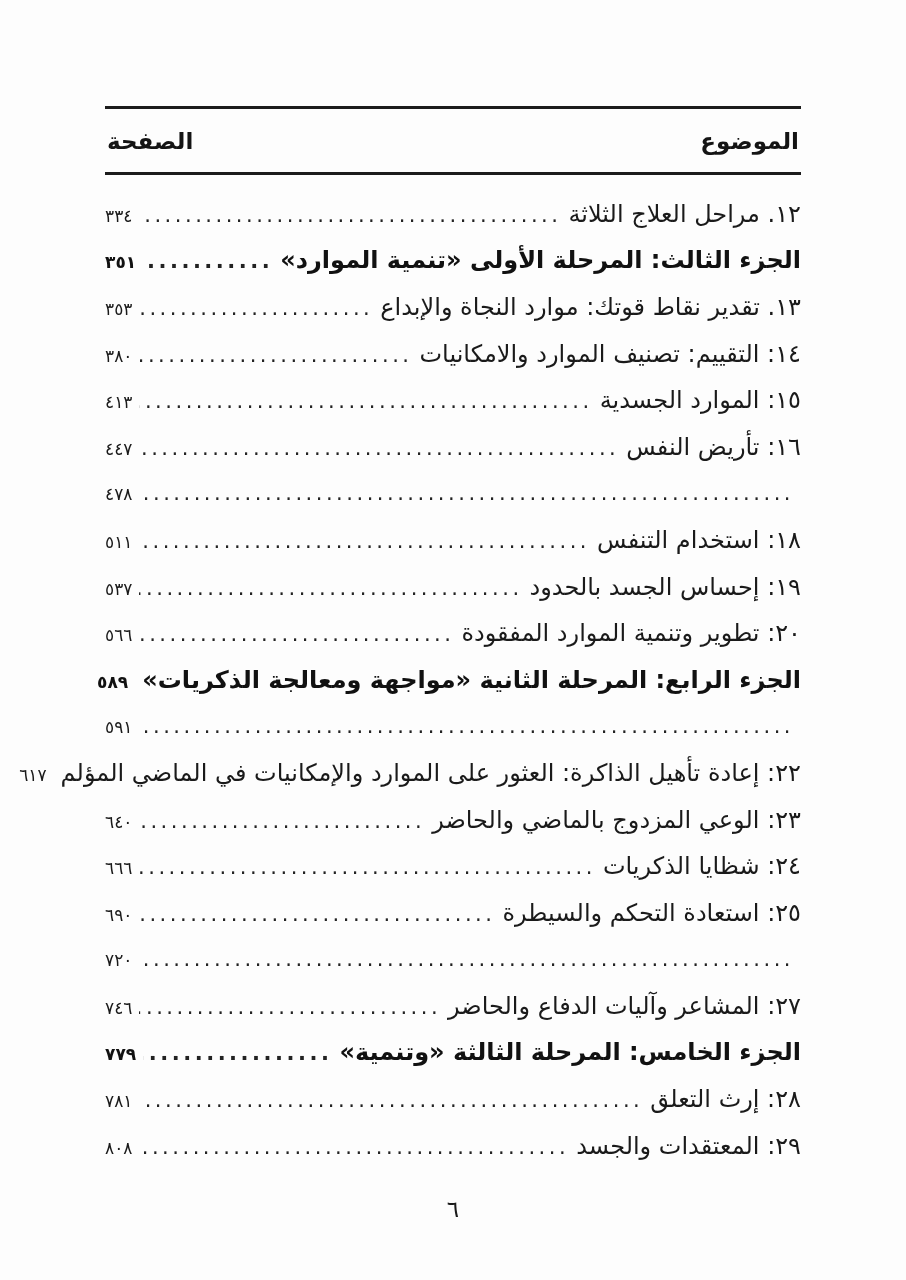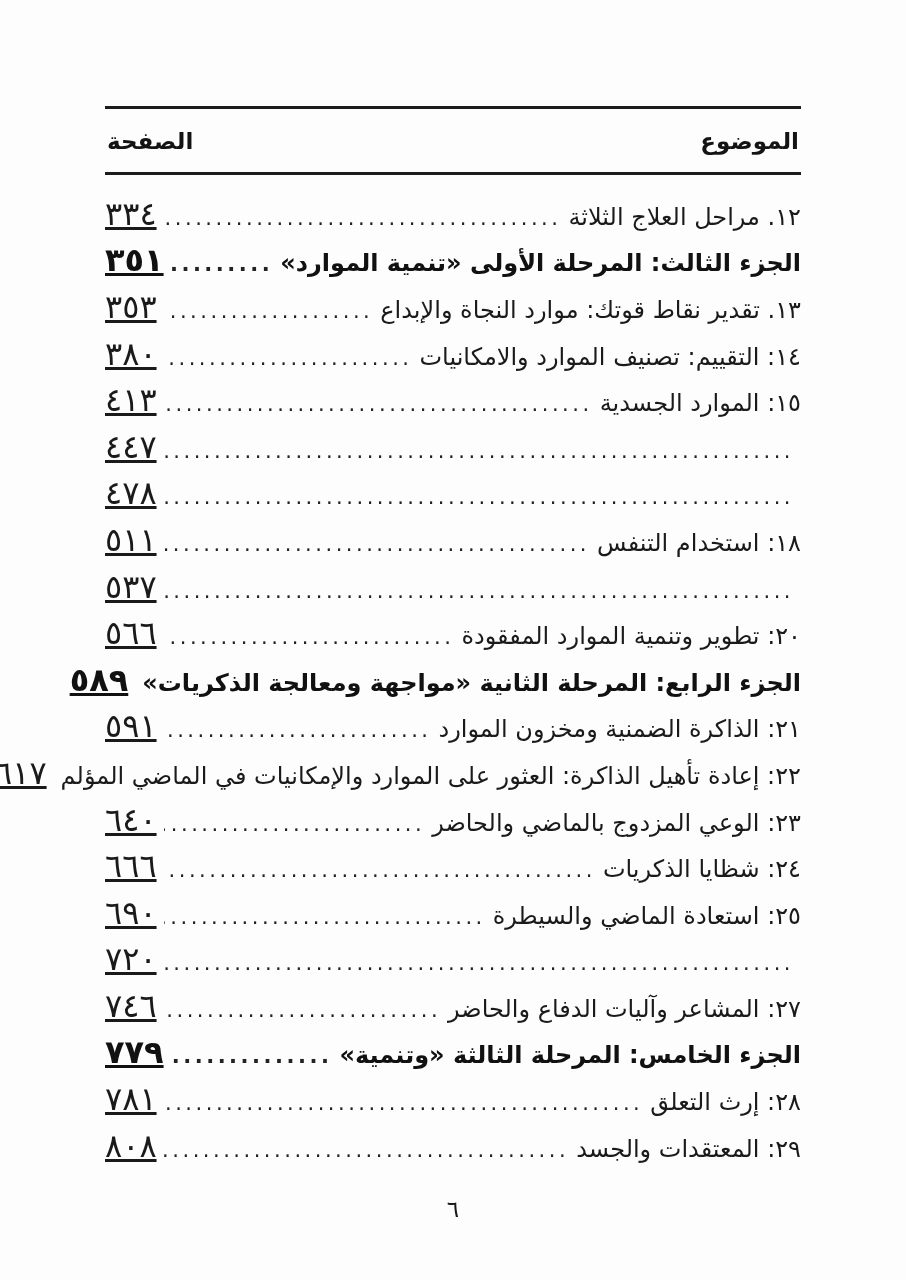--- a/index.html
+++ b/index.html
@@ -56,22 +56,21 @@
     flex: 1 1 auto;
     overflow: hidden;
     margin: 0 7px;
     font-size: 21px;
     letter-spacing: 3.5px;
     color: #222;
     min-width: 0;
   }
   .toc-row .pagenum {
     flex: 0 0 auto;
-    font-size: 32px;
-    text-decoration: underline;
+    font-size: 17px;
   }
   .footer {
     position: absolute;
     top: 1196px; left: 0;
     width: 906px;
     text-align: center;
     font-size: 23px;
     color: #1a1a1a;
   }
 </style>
@@ -110,68 +109,69 @@
           <span class="title">١٤: التقييم: تصنيف الموارد والامكانيات</span>
           <span class="leader">................................................................................................................................................................</span>
           <span class="pagenum">٣٨٠</span>
         </div>
         <div class="toc-row">
           <span class="title">١٥: الموارد الجسدية</span>
           <span class="leader">................................................................................................................................................................</span>
           <span class="pagenum">٤١٣</span>
         </div>
         <div class="toc-row">
+          <span class="title">١٦: تأريض النفس</span>
           <span class="leader">................................................................................................................................................................</span>
           <span class="pagenum">٤٤٧</span>
         </div>
         <div class="toc-row">
           <span class="leader">................................................................................................................................................................</span>
           <span class="pagenum">٤٧٨</span>
         </div>
         <div class="toc-row">
           <span class="title">١٨: استخدام التنفس</span>
           <span class="leader">................................................................................................................................................................</span>
           <span class="pagenum">٥١١</span>
         </div>
         <div class="toc-row">
+          <span class="title">١٩: إحساس الجسد بالحدود</span>
           <span class="leader">................................................................................................................................................................</span>
           <span class="pagenum">٥٣٧</span>
         </div>
         <div class="toc-row">
           <span class="title">٢٠: تطوير وتنمية الموارد المفقودة</span>
           <span class="leader">................................................................................................................................................................</span>
           <span class="pagenum">٥٦٦</span>
         </div>
         <div class="toc-row bold">
           <span class="title">الجزء الرابع: المرحلة الثانية «مواجهة ومعالجة الذكريات»</span>
           <span class="leader">................................................................................................................................................................</span>
           <span class="pagenum">٥٨٩</span>
         </div>
         <div class="toc-row">
-          <span class="title">٢١: الذاكرة الضمنية ومخزون الموارد</span>
           <span class="leader">................................................................................................................................................................</span>
           <span class="pagenum">٥٩١</span>
         </div>
         <div class="toc-row">
           <span class="title">٢٢: إعادة تأهيل الذاكرة: العثور على الموارد والإمكانيات في الماضي المؤلم</span>
           <span class="leader">................................................................................................................................................................</span>
           <span class="pagenum">٦١٧</span>
         </div>
         <div class="toc-row">
           <span class="title">٢٣: الوعي المزدوج بالماضي والحاضر</span>
           <span class="leader">................................................................................................................................................................</span>
           <span class="pagenum">٦٤٠</span>
         </div>
         <div class="toc-row">
           <span class="title">٢٤: شظايا الذكريات</span>
           <span class="leader">................................................................................................................................................................</span>
           <span class="pagenum">٦٦٦</span>
         </div>
         <div class="toc-row">
-          <span class="title">٢٥: استعادة الماضي والسيطرة</span>
+          <span class="title">٢٥: استعادة التحكم والسيطرة</span>
           <span class="leader">................................................................................................................................................................</span>
           <span class="pagenum">٦٩٠</span>
         </div>
         <div class="toc-row">
           <span class="leader">................................................................................................................................................................</span>
           <span class="pagenum">٧٢٠</span>
         </div>
         <div class="toc-row">
           <span class="title">٢٧: المشاعر وآليات الدفاع والحاضر</span>
           <span class="leader">................................................................................................................................................................</span>

